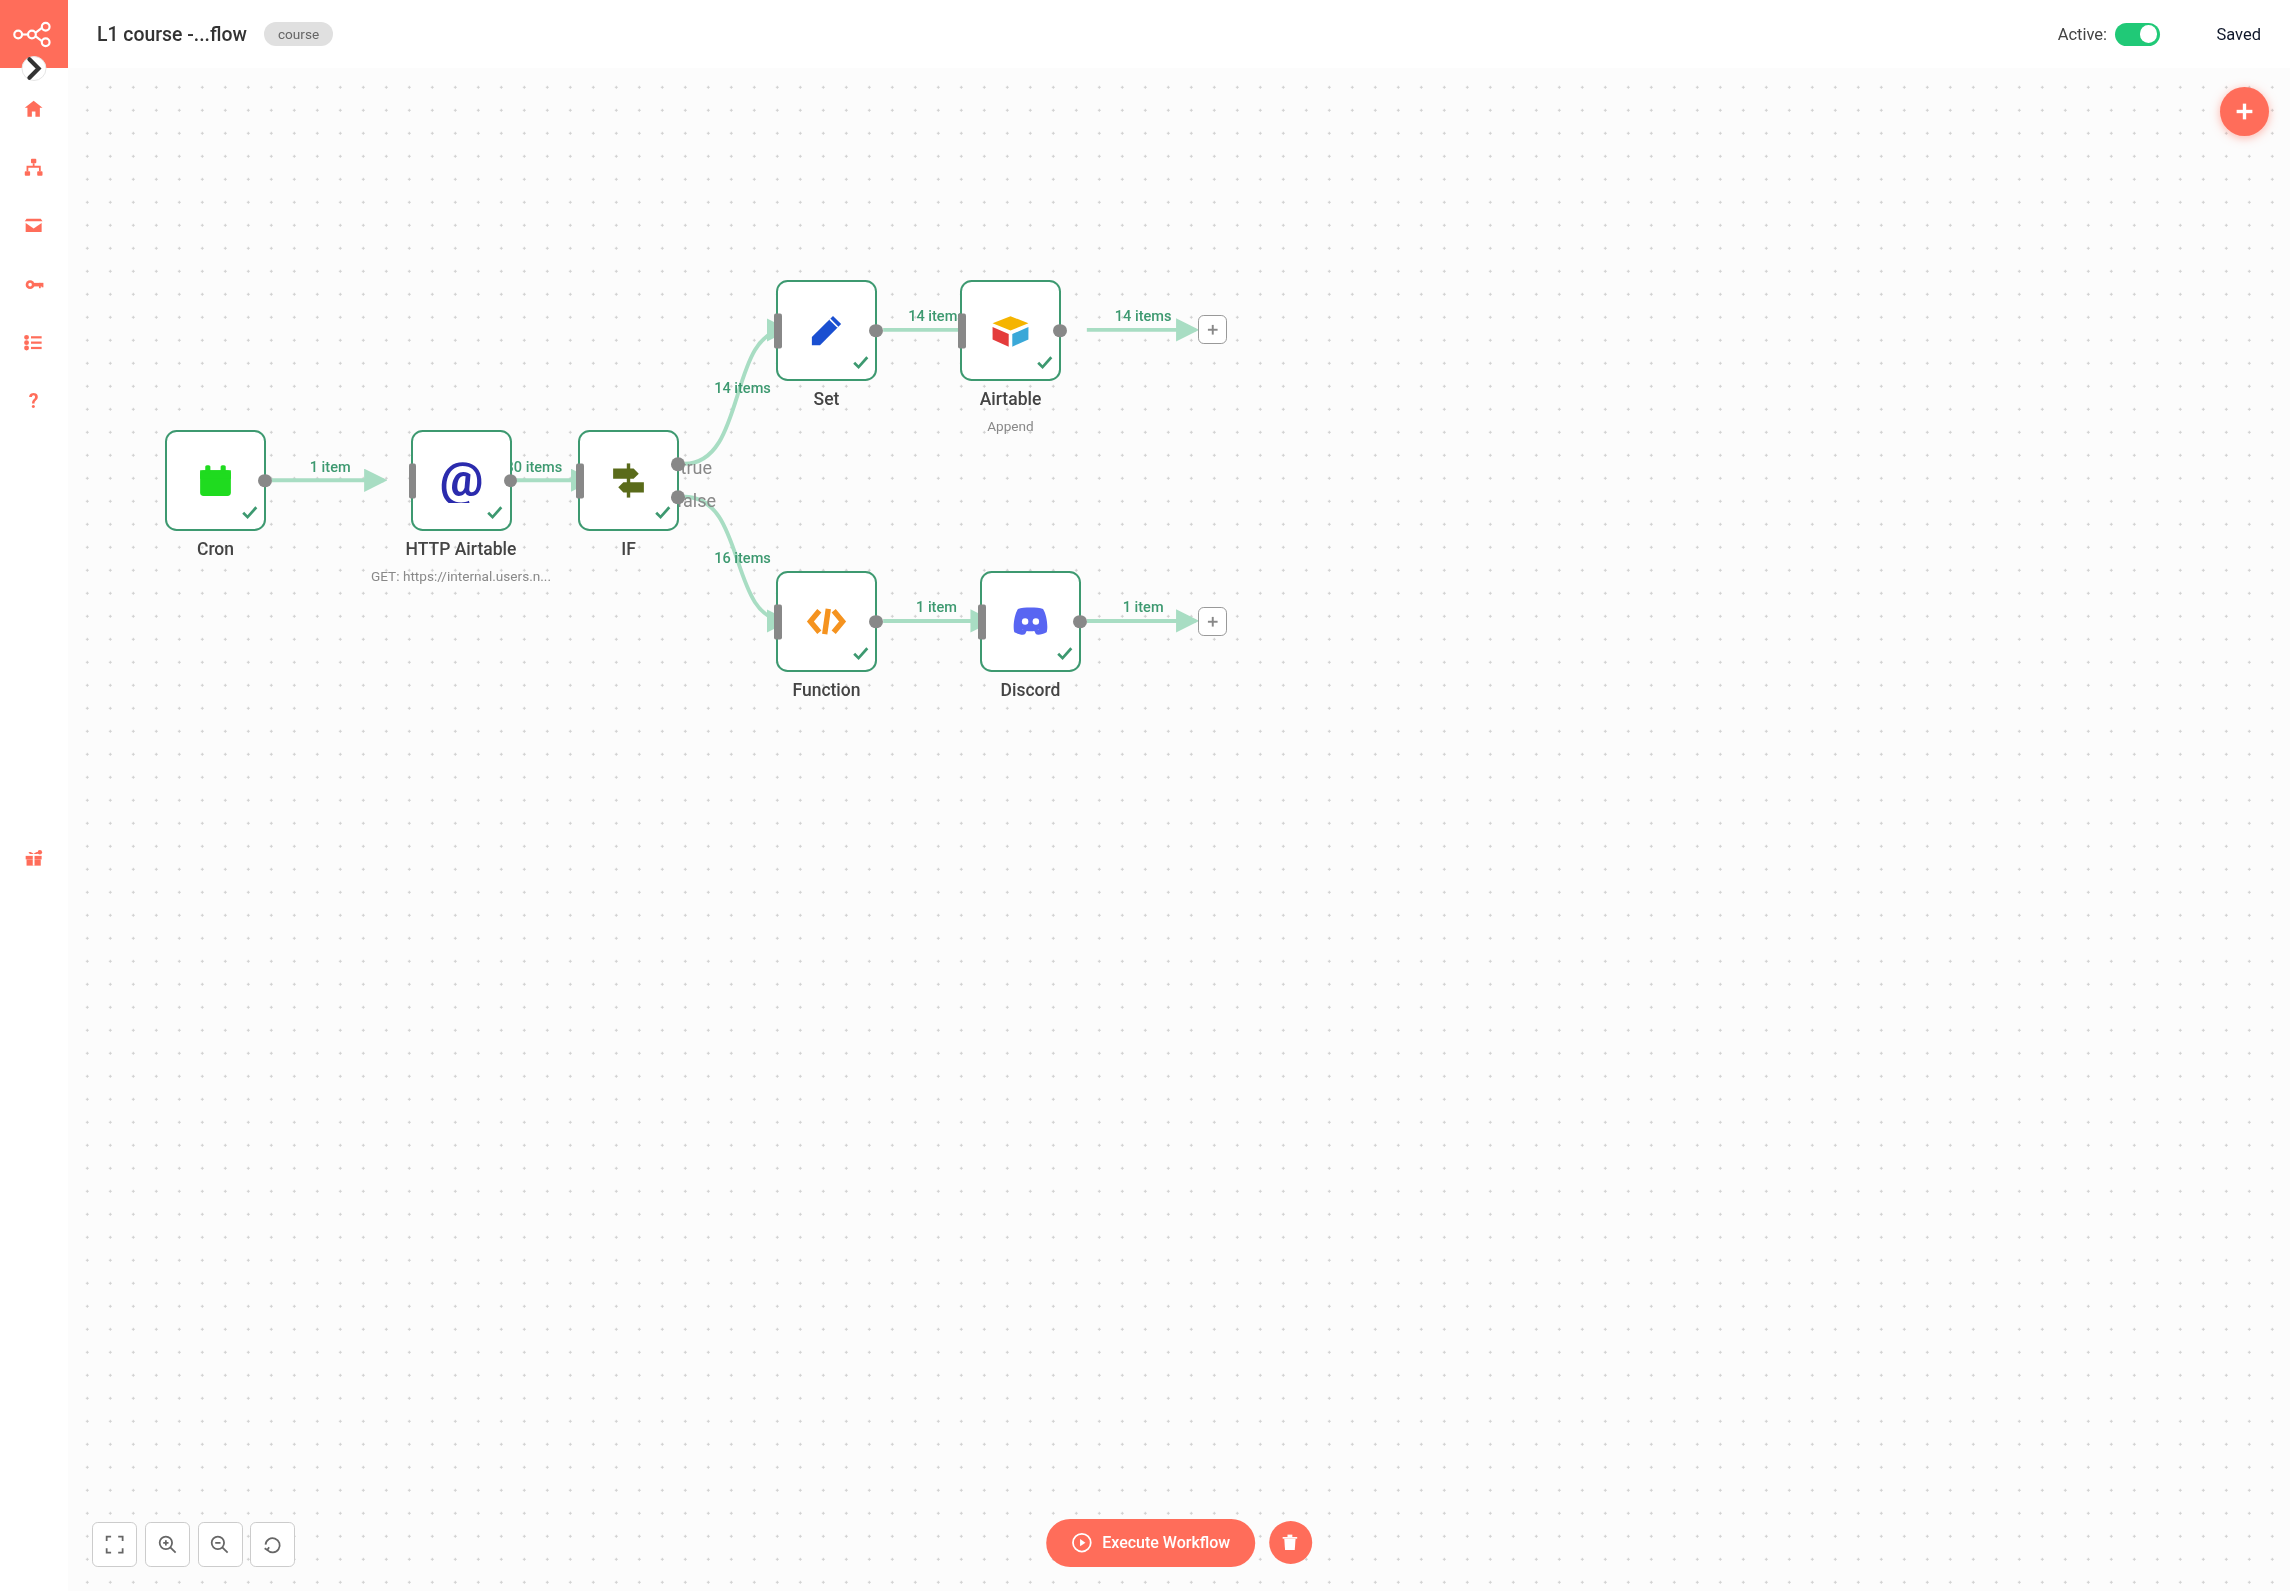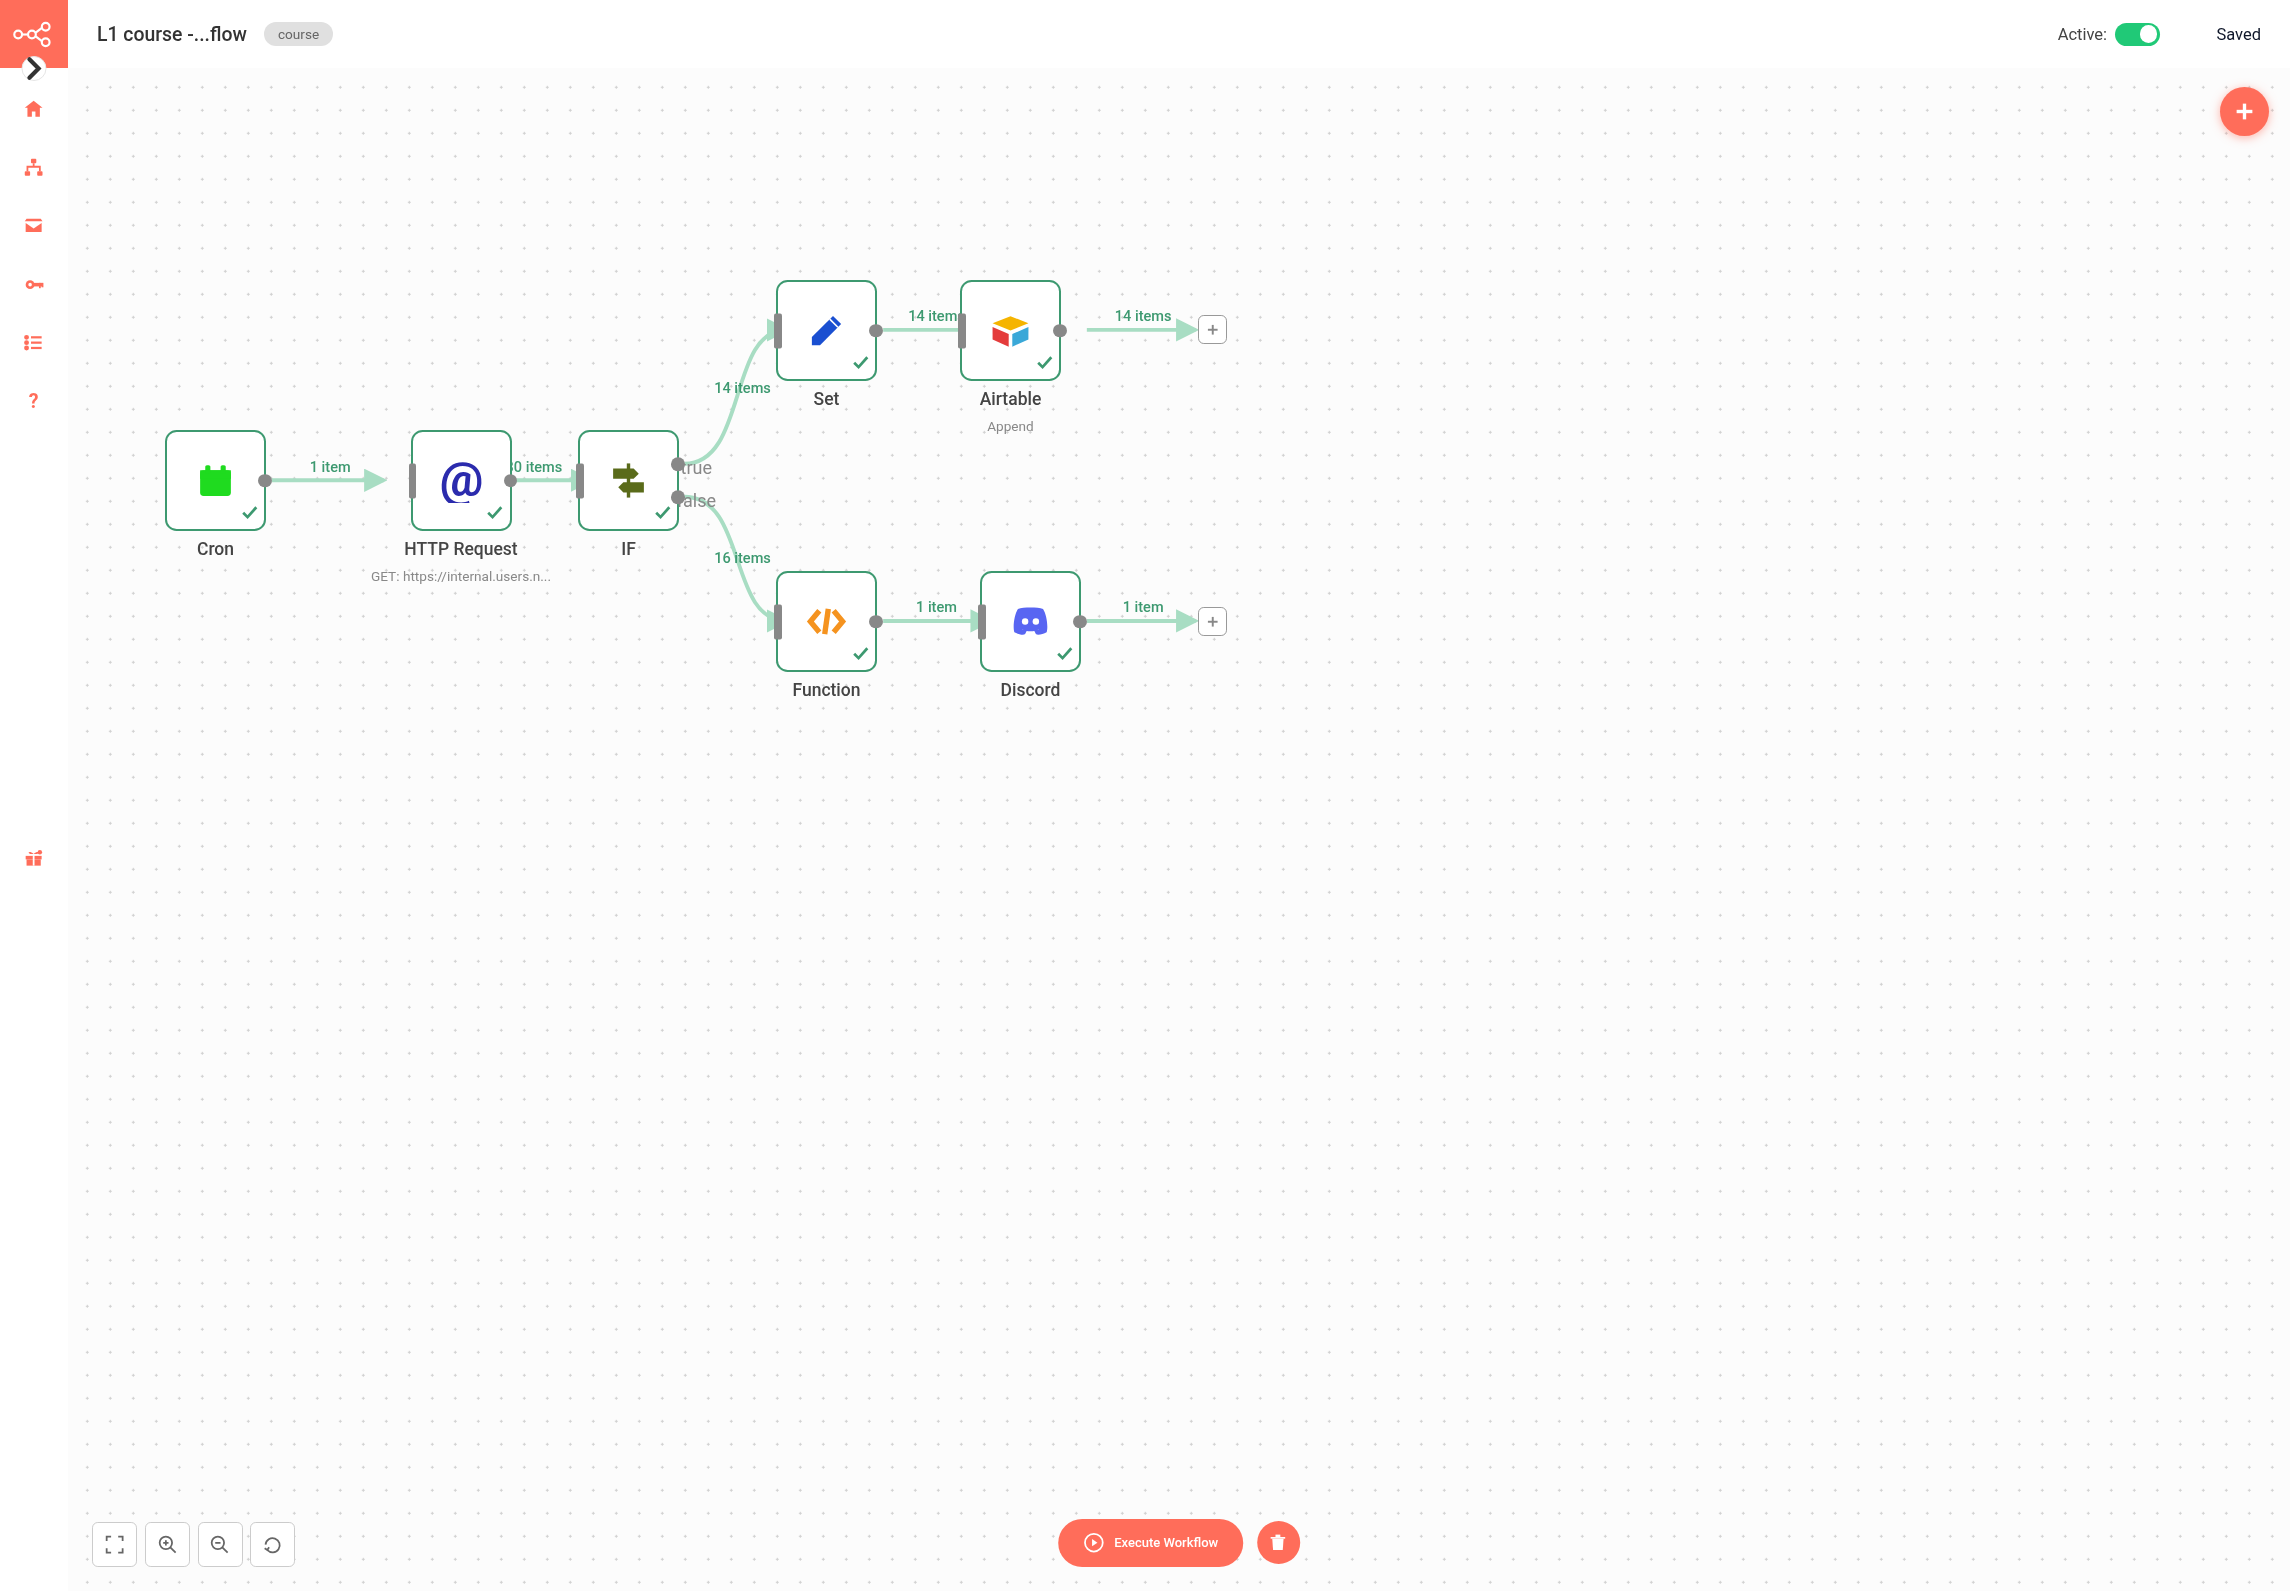--- a/index.html
+++ b/index.html
@@ -67,21 +67,21 @@
   .edge-line { stroke: #a8ddc3; stroke-width: 4; fill: none; }
   .edge-arrow { fill: #a8ddc3; }
   .edge-label { font-size: 15px; fill: #3d9970; text-anchor: middle; font-weight: 500; }
   
   
   .controls-bl { position: absolute; bottom: 24px; left: 24px; display: flex; gap: 7.8px; }
   .ctrl-btn { width: 45px; height: 45px; background: #fff; border: 1px solid #ccc; border-radius: 5.8px; display: flex; align-items: center; justify-content: center; cursor: pointer; color: #666; }
   .ctrl-btn svg { width: 21.3px; height: 21.3px; }
   
   .exec-area { position: absolute; bottom: 24px; left: 50%; transform: translateX(-50%); display: flex; gap: 13.6px; align-items: center; }
-  .exec-btn { background: #ff6d5a; color: #fff; padding: 13.6px 25px; border-radius: 25px; display: flex; align-items: center; gap: 9.7px; font-size: 13px; font-weight: 500; cursor: pointer; }
+  .exec-btn { background: #ff6d5a; color: #fff; padding: 13.6px 25px; border-radius: 25px; display: flex; align-items: center; gap: 9.7px; font-size: 16px; font-weight: 500; cursor: pointer; }
   .exec-btn svg { width: 21.3px; height: 21.3px; }
   .trash-btn { width: 43px; height: 43px; background: #ff6d5a; border-radius: 50%; display: flex; align-items: center; justify-content: center; cursor: pointer; }
   .trash-btn svg { width: 19.4px; height: 19.4px; }
   
   
   .node-icon { width: 47px; height: 47px; display: flex; align-items: center; justify-content: center; }
 </style>
 </head>
 <body>
 
@@ -240,21 +240,21 @@
             <div class="node-icon">
               <svg viewBox="0 0 24 24" width="45" height="45">
                   <text x="12" y="20" font-size="26" font-weight="bold" fill="#2b2bad" text-anchor="middle">@</text>
                 </svg>
             </div>
             <div class="port port-out"></div>
             <div class="node-check"><svg viewBox="0 0 16 16">
                   <path d="M2 8 L6 12 L14 3" stroke="currentColor" stroke-width="2.5" fill="none"></path>
                 </svg></div>
           </div>
-          <div class="node-title">HTTP Request</div>
+          <div class="node-title">HTTP Airtable</div>
           <div class="node-sub">GET: https://internal.users.n...</div>
         </div>
 
         <div class="node" style="left:510px; top:362px;">
           <div class="node-box">
             <div class="port-in"></div>
             <div class="node-icon">
               <svg viewBox="0 0 24 24" width="41" height="41" fill="#5a6b1a">
                   <rect x="11" y="2" width="2" height="20"></rect>
                   <path d="M3 5 H15 L18 8 L15 11 H3 Z"></path>

